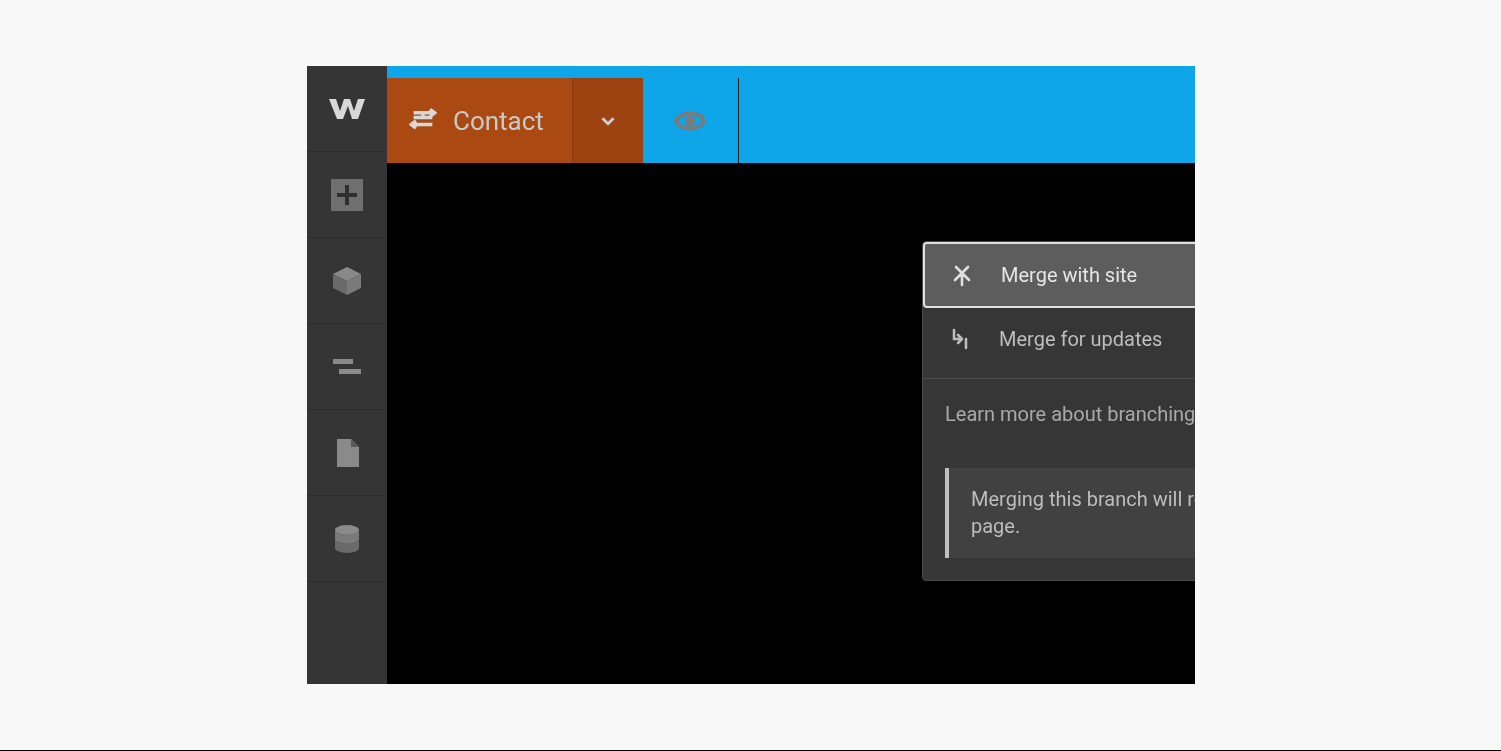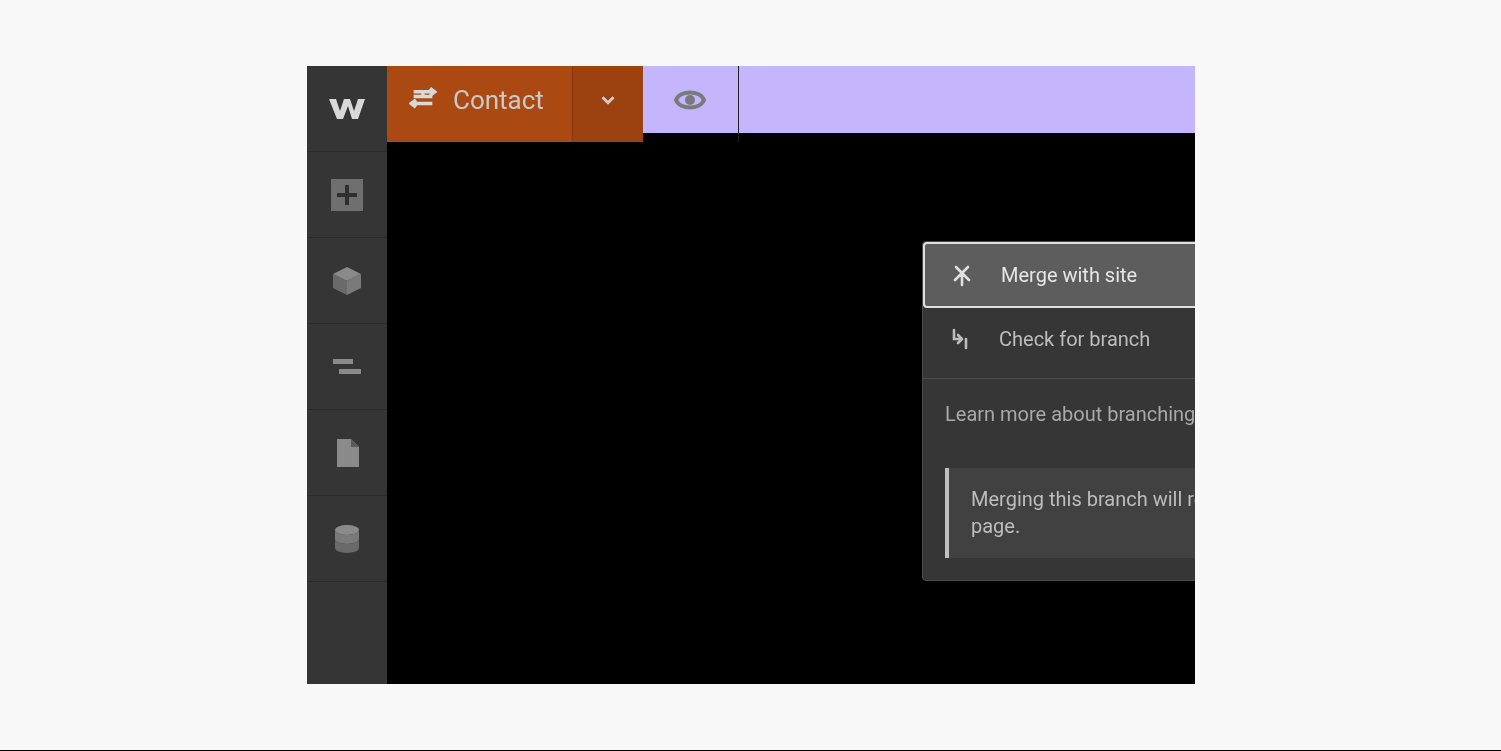--- a/index.html
+++ b/index.html
@@ -1,21 +1,21 @@
 <!DOCTYPE html>
 <html><head>
 <meta charset="utf-8">
 <style>
   html,body{margin:0;padding:0;width:1501px;height:751px;background:#f8f8f8;font-family:-apple-system,BlinkMacSystemFont,"Segoe UI",Roboto,sans-serif;overflow:hidden;}
   .frame{position:absolute;left:307px;top:66px;width:888px;height:618px;background:#000;overflow:hidden;}
   .sidebar{position:absolute;left:0;top:0;width:80px;height:618px;background:#353535;display:flex;flex-direction:column;align-items:center;}
   .sidebar .cell{width:80px;height:85px;display:flex;align-items:center;justify-content:center;color:#9a9a9a;border-bottom:1px solid #2b2b2b;}
   .sidebar .cell svg{width:36px;height:36px;display:block;}
   .sidebar .cell.logo svg{width:40px;height:40px;}
-  .topbar{position:absolute;left:80px;top:0;right:0;height:67px;background:#c4b5fd;display:flex;align-items:center;}
+  .topbar{position:absolute;left:80px;top:0;right:0;height:97px;background:#0ea5e9;display:flex;align-items:flex-end;}
   .branch{display:flex;align-items:center;height:85px;background:#aa4a12;color:#c9c9c9;padding:0 28px 0 22px;font-size:26px;}
   .branch svg{width:28px;height:28px;margin-right:16px;flex:0 0 auto;}
   .dropdown-btn{width:70px;height:85px;background:#9b4210;display:flex;align-items:center;justify-content:center;color:#d0d0d0;border-left:1px solid rgba(0,0,0,.15);}
   .dropdown-btn svg{width:22px;height:22px;}
   .preview{width:95px;height:85px;display:flex;align-items:center;justify-content:center;color:#7a7a7a;border-right:1px solid #1f1f1f;}
   .preview svg{width:32px;height:32px;}
   .menu{position:absolute;left:615px;top:175px;width:518px;background:#363636;border:1px solid #4a4a4a;border-radius:4px;display:flex;flex-direction:column;color:#bdbdbd;font-size:20px;line-height:1.35;}
   .menu .item{display:flex;align-items:center;height:62px;padding:0 22px;cursor:pointer;}
   .menu .item.highlight{background:#5d5d5d;border:2px solid #e0e0e0;border-radius:4px;color:#e6e6e6;}
   .menu .item .ico{width:30px;display:flex;justify-content:center;margin-right:24px;}
@@ -100,21 +100,21 @@
           </svg>
       </span>
       <span>Merge with site</span>
     </div>
     <div class="item">
       <span class="ico">
         <svg viewBox="0 0 24 24">
             <path d="M6 3 L6 12 L14 12 M14 12 L10 8 M14 12 L10 16 M18 21 L18 12" stroke="#bdbdbd" stroke-width="2.6" fill="none" stroke-linecap="round"></path>
           </svg>
       </span>
-      <span>Check for branch</span>
+      <span>Merge for updates</span>
     </div>
     <div class="learn">
       <span>Learn more about branching</span>
     </div>
     <div class="note">
       <span>Merging this branch will replace the original page.</span>
     </div>
   </div>
 
 </div>

